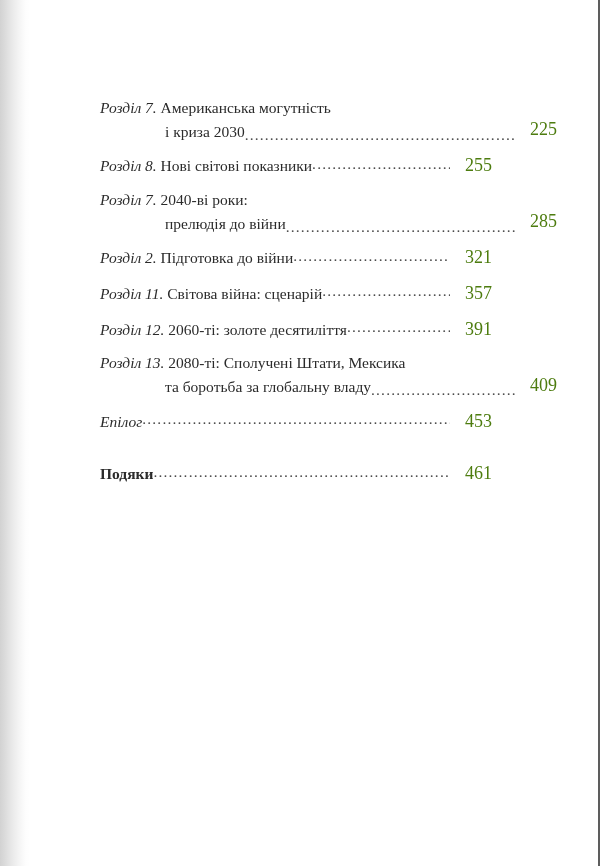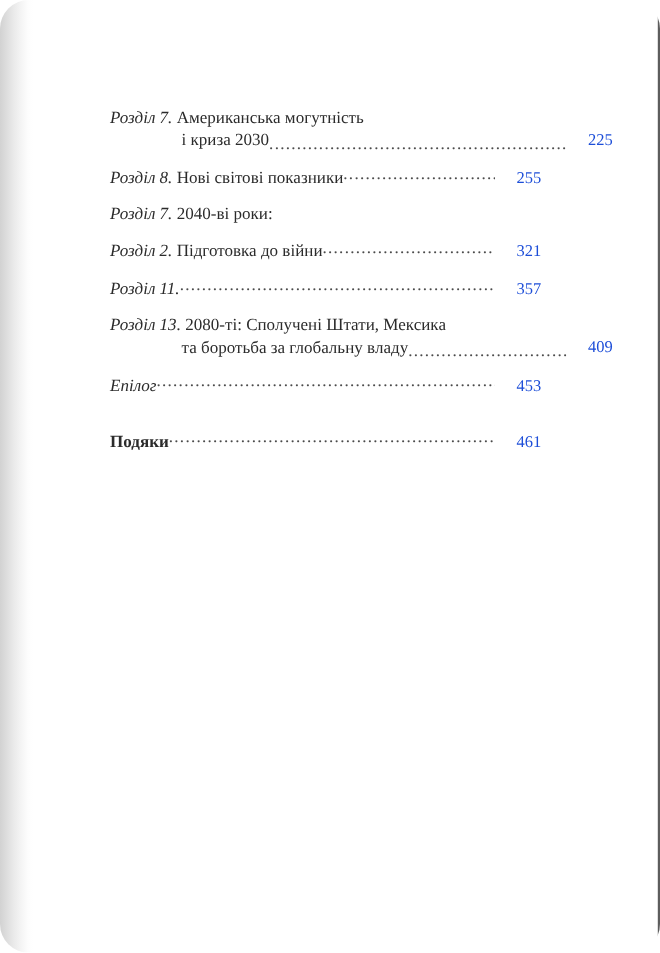--- a/index.html
+++ b/index.html
@@ -9,21 +9,20 @@
     background: #ffffff;
   }
 
   .page {
     position: relative;
     width: 600px;
     height: 866px;
     background: #ffffff;
     overflow: hidden;
     font-family: "Liberation Serif", "DejaVu Serif", serif;
-    border-radius: 26px;
     -webkit-font-smoothing: antialiased;
   }
 
   
   .gutter-shadow {
     position: absolute;
     left: 0;
     top: 0;
     width: 30px;
     height: 100%;
@@ -113,22 +112,22 @@
     color: #4a4a4a;
     font-size: 15.5px;
     line-height: 1;
   }
 
   .page-num {
     flex: 0 0 auto;
     text-align: right;
     min-width: 34px;
     padding-left: 7px;
-    color: #1d4ed8;
-    font-size: 15px;
+    color: #4d7c0f;
+    font-size: 18px;
     white-space: pre;
   }
 </style>
 </head>
 <body>
 
 <div class="page">
 
   <div class="gutter-shadow"></div>
   <div class="page-edge"></div>
@@ -154,39 +153,53 @@
         <span class="leader"></span>
         <span class="page-num">255</span>
       </div>
     </div>
 
     <div class="toc-entry">
       <div class="toc-line no-leader">
         <span class="chapter-label">Розділ 7.</span>
         <span class="title-text"> 2040-ві роки:</span>
       </div>
+      <div class="toc-line continuation">
+        <span class="title-text">прелюдія до війни</span>
+        <span class="leader"></span>
+        <span class="page-num">285</span>
+      </div>
     </div>
 
     <div class="toc-entry">
       <div class="toc-line">
         <span class="chapter-label">Розділ 2.</span>
         <span class="title-text"> Підготовка до війни</span>
         <span class="leader"></span>
         <span class="page-num">321</span>
       </div>
     </div>
 
     <div class="toc-entry">
       <div class="toc-line">
         <span class="chapter-label">Розділ 11.</span>
+        <span class="title-text"> Світова війна: сценарій</span>
         <span class="leader"></span>
         <span class="page-num">357</span>
       </div>
     </div>
 
+    <div class="toc-entry">
+      <div class="toc-line">
+        <span class="chapter-label">Розділ 12.</span>
+        <span class="title-text"> 2060-ті: золоте десятиліття</span>
+        <span class="leader"></span>
+        <span class="page-num">391</span>
+      </div>
+    </div>
 
     <div class="toc-entry">
       <div class="toc-line no-leader">
         <span class="chapter-label">Розділ 13.</span>
         <span class="title-text"> 2080-ті: Сполучені Штати, Мексика</span>
       </div>
       <div class="toc-line continuation">
         <span class="title-text">та боротьба за глобальну владу</span>
         <span class="leader"></span>
         <span class="page-num">409</span>

